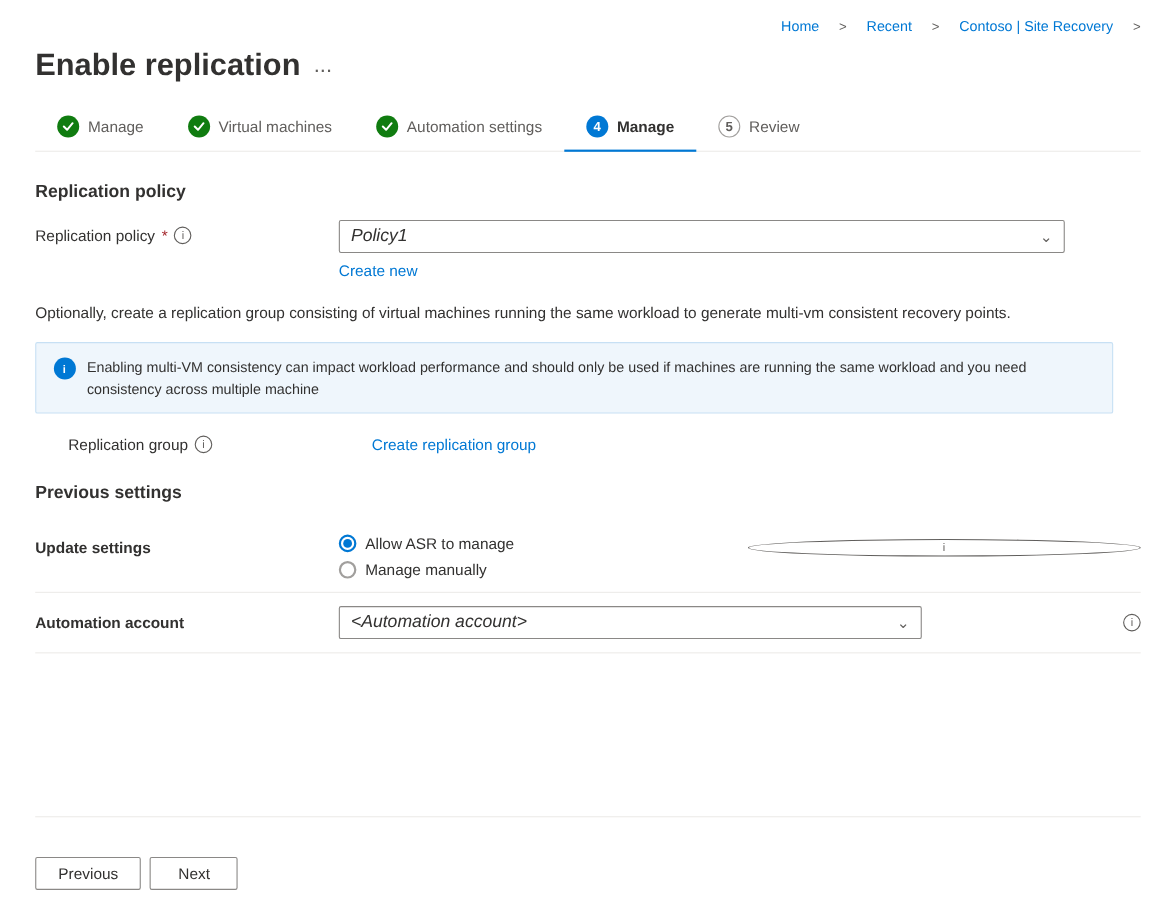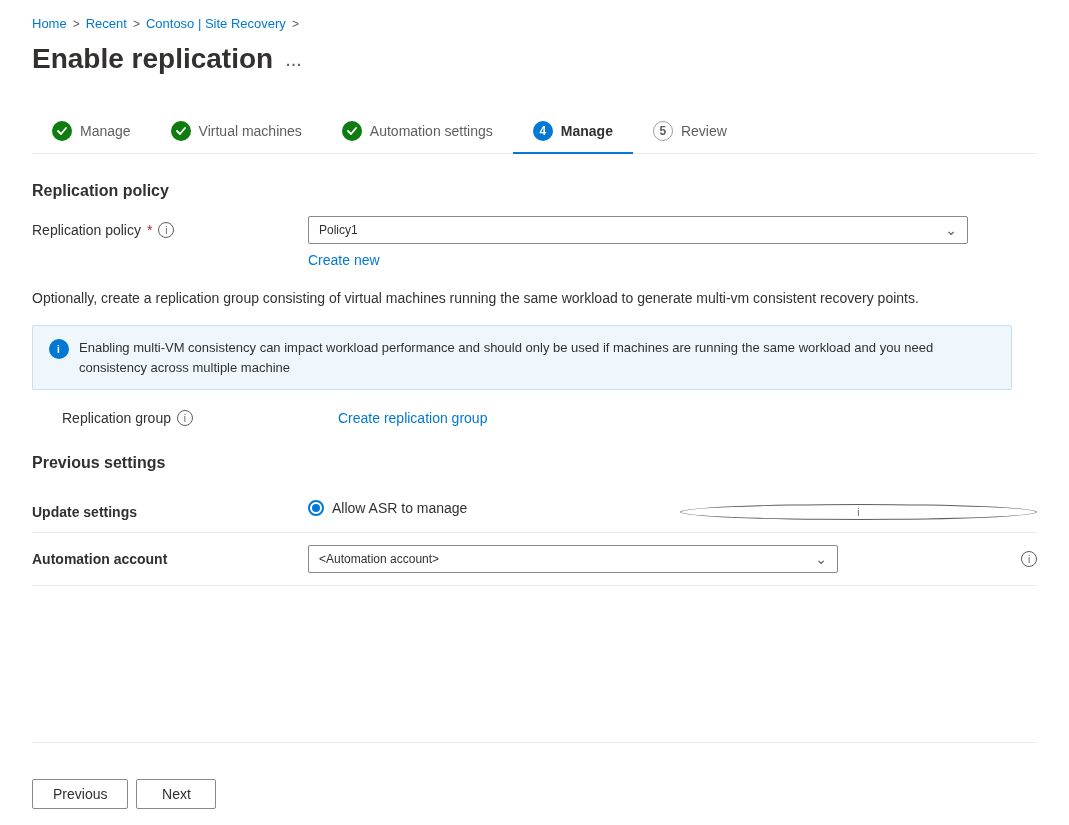--- a/index.html
+++ b/index.html
@@ -1,26 +1,26 @@
 <!DOCTYPE html>
 <html><head>
   <meta charset="utf-8">
   <style>
     * { box-sizing: border-box; margin: 0; padding: 0; }
     body { font-family: 'Segoe UI', Arial, sans-serif; font-size: 14px; color: #323130; background: #fff; }
 
     .page-container { max-width: 1069px; min-height: 825px; padding: 16px 32px; display: flex; flex-direction: column; }
 
     
-    .breadcrumb { display: flex; align-items: center; gap: 6px; font-size: 13px; margin-bottom: 12px; }
+    .breadcrumb { display: flex; align-items: center; gap: 18px; font-size: 13px; margin-bottom: 12px; justify-content: flex-end; }
     .breadcrumb a { color: #0078d4; text-decoration: none; }
     .breadcrumb-separator { color: #605e5c; font-size: 12px; }
 
     
-    .page-title-row { display: flex; align-items: center; gap: 12px; margin-bottom: 36px; }
+    .page-title-row { display: flex; align-items: center; gap: 12px; margin-bottom: 20px; }
     .page-title { font-size: 28px; font-weight: 600; color: #323130; }
     .title-ellipsis { color: #605e5c; font-size: 20px; cursor: pointer; }
 
     
     .steps-row { display: flex; align-items: center; gap: 0; border-bottom: 1px solid #edebe9; margin-bottom: 28px; padding-bottom: 0; }
     .step { display: flex; align-items: center; gap: 8px; padding: 10px 20px 12px 20px; font-size: 14px; color: #605e5c; cursor: pointer; position: relative; white-space: nowrap; }
     .step.active { color: #323130; font-weight: 600; }
     .step.active::after { content: ''; position: absolute; bottom: -1px; left: 0; right: 0; height: 2px; background: #0078d4; }
     .step-icon-check { width: 20px; height: 20px; border-radius: 50%; background: #107c10; display: flex; align-items: center; justify-content: center; flex-shrink: 0; }
     .step-icon-check svg { width: 12px; height: 12px; }
@@ -32,21 +32,21 @@
     .section-title { font-size: 16px; font-weight: 700; margin-bottom: 16px; color: #323130; }
 
     
     .form-row { display: flex; align-items: flex-start; gap: 16px; margin-bottom: 8px; }
     .form-label { width: 260px; flex-shrink: 0; display: flex; align-items: center; gap: 6px; padding-top: 6px; font-size: 14px; }
     .required-star { color: #a4262c; }
     .info-icon { width: 16px; height: 16px; border-radius: 50%; border: 1.5px solid #605e5c; display: flex; align-items: center; justify-content: center; font-size: 10px; color: #605e5c; cursor: pointer; flex-shrink: 0; }
 
     
     .dropdown { display: flex; align-items: center; justify-content: space-between; border: 1px solid #8a8886; border-radius: 2px; padding: 5px 10px; background: #fff; cursor: pointer; min-width: 660px; }
-    .dropdown-value { font-size: 12px; color: #323130; }
+    .dropdown-value { font-size: 16px; color: #323130; font-style: italic; }
     .dropdown-chevron { color: #605e5c; font-size: 14px; }
 
     .create-new-link { color: #0078d4; font-size: 14px; text-decoration: none; cursor: pointer; margin-left: 276px; display: inline-block; margin-bottom: 20px; }
 
     
     .description-text { font-size: 14px; color: #323130; line-height: 1.5; margin-bottom: 16px; max-width: 980px; }
 
     
     .info-box { background: #eff6fc; border: 1px solid #c7e0f4; border-radius: 2px; padding: 12px 16px; display: flex; align-items: flex-start; gap: 10px; margin-bottom: 20px; max-width: 980px; }
     .info-box-icon { width: 20px; height: 20px; border-radius: 50%; background: #0078d4; display: flex; align-items: center; justify-content: center; flex-shrink: 0; margin-top: 1px; }
@@ -180,20 +180,24 @@
 
     <div class="extension-row">
       <div class="extension-label">Update settings</div>
       <div class="extension-controls">
 
         <label class="radio-option">
           <span class="radio-circle selected"></span>
           <span class="radio-label">Allow ASR to manage</span>
         </label>
 
+        <label class="radio-option">
+          <span class="radio-circle unselected"></span>
+          <span class="radio-label">Manage manually</span>
+        </label>
       </div>
       <span class="info-icon ext-row-right" style="align-self:flex-start; margin-top:4px;">i</span>
     </div>
 
     <div class="extension-row-auto">
       <div class="ext-label-bold">Automation account</div>
       <div class="ext-row-right">
         <div class="dropdown-auto">
           <span class="dropdown-value">&lt;Automation account&gt;</span>
           <span class="dropdown-chevron">⌄</span>

